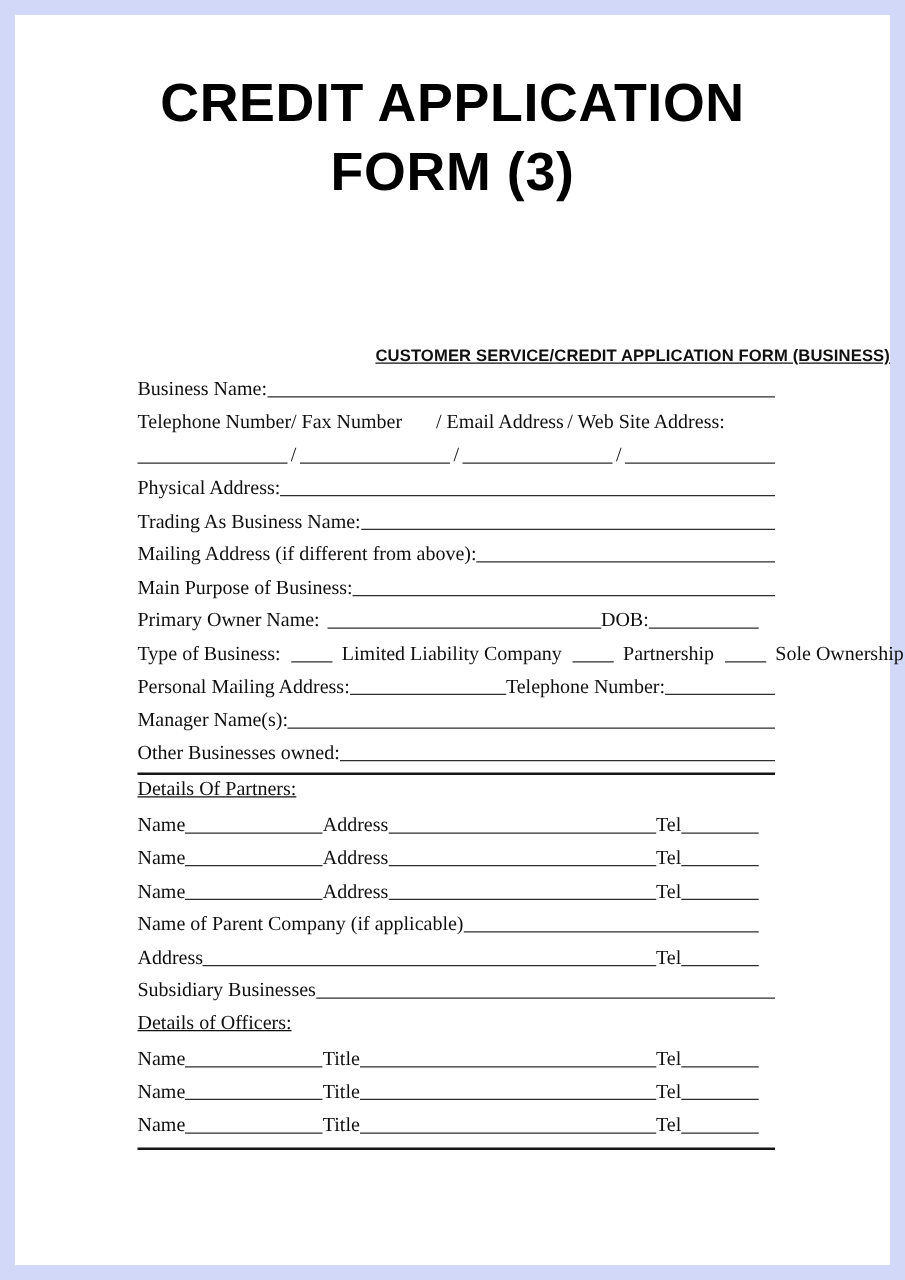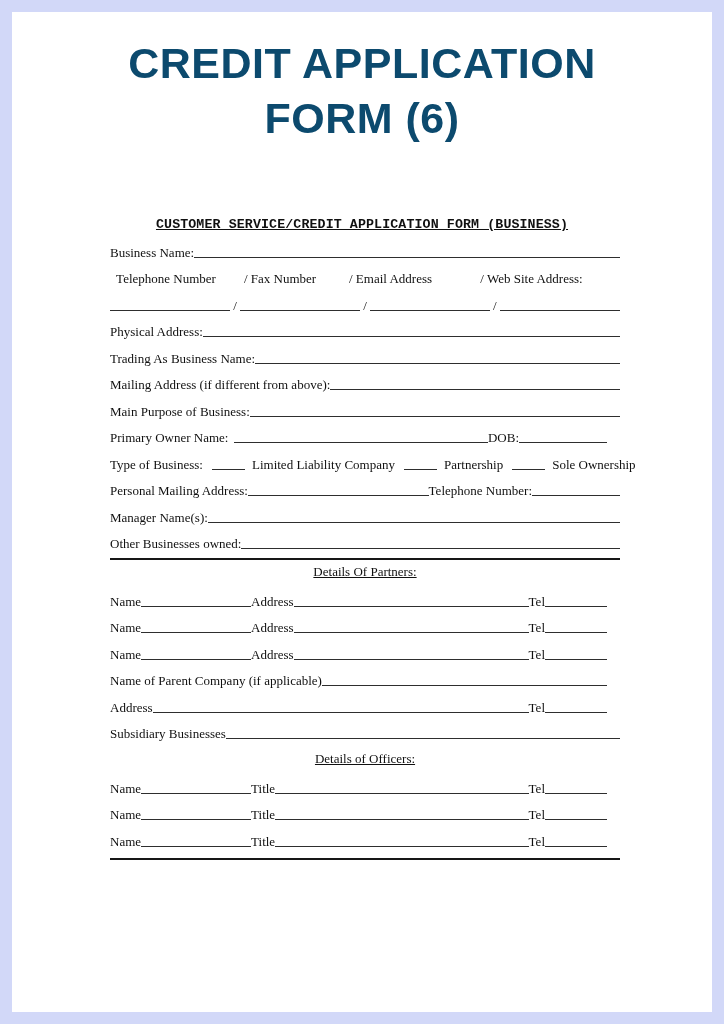--- a/index.html
+++ b/index.html
@@ -6,35 +6,34 @@
   body{
     width:724px;height:1024px;overflow:hidden;
     background:#d2d8f8;
     font-family:"Liberation Serif", serif;
   }
   .paper{
     position:absolute;left:12px;top:12px;width:700px;height:1000px;
     background:#ffffff;color:#101010;
   }
   .title{
-    padding-top:24px;text-align:center;
+    padding-top:44px;text-align:center;
     font-family:"Liberation Sans", sans-serif;
     font-weight:700;font-size:43px;line-height:55px;
-    letter-spacing:0.5px;color:#0c4a6e;
+    letter-spacing:0.5px;color:#000000;
   }
   .subtitle{
-    margin-top:70px;text-align:center;
-    font-family:Liberation Mono, monospace;
+    margin-top:110px;text-align:right;
+    font-family:Liberation Sans, sans-serif;
     font-weight:700;font-size:13.3px;line-height:18px;
     text-decoration:underline;letter-spacing:0.1px;
   }
   .form{
     margin:0 92px 0 98px; 
-    font-size:13px;
-    text-align:center;
+    font-size:16px;
   }
   .row{
     display:flex;align-items:flex-end;height:26.5px;
     white-space:pre;
   }
   .lbl{flex:0 0 auto;}
   .line{
     border-bottom:1px solid #2e2e2e;
     flex:1 1 auto;height:0;margin-bottom:3px;
   }
@@ -66,21 +65,21 @@
   }
   .officers-heading{margin-top:8px;font-family:Liberation Serif, serif;}
 </style>
 </head>
 <body>
 
 <div class="paper">
 
   <div class="title">
     <div>CREDIT APPLICATION</div>
-    <div>FORM (6)</div>
+    <div>FORM (3)</div>
   </div>
 
   <div class="subtitle">CUSTOMER SERVICE/CREDIT APPLICATION FORM (BUSINESS)</div>
 
   <div class="form">
 
     <div class="row">
       <span class="lbl">Business Name:</span>
       <span class="line"></span>
     </div>

